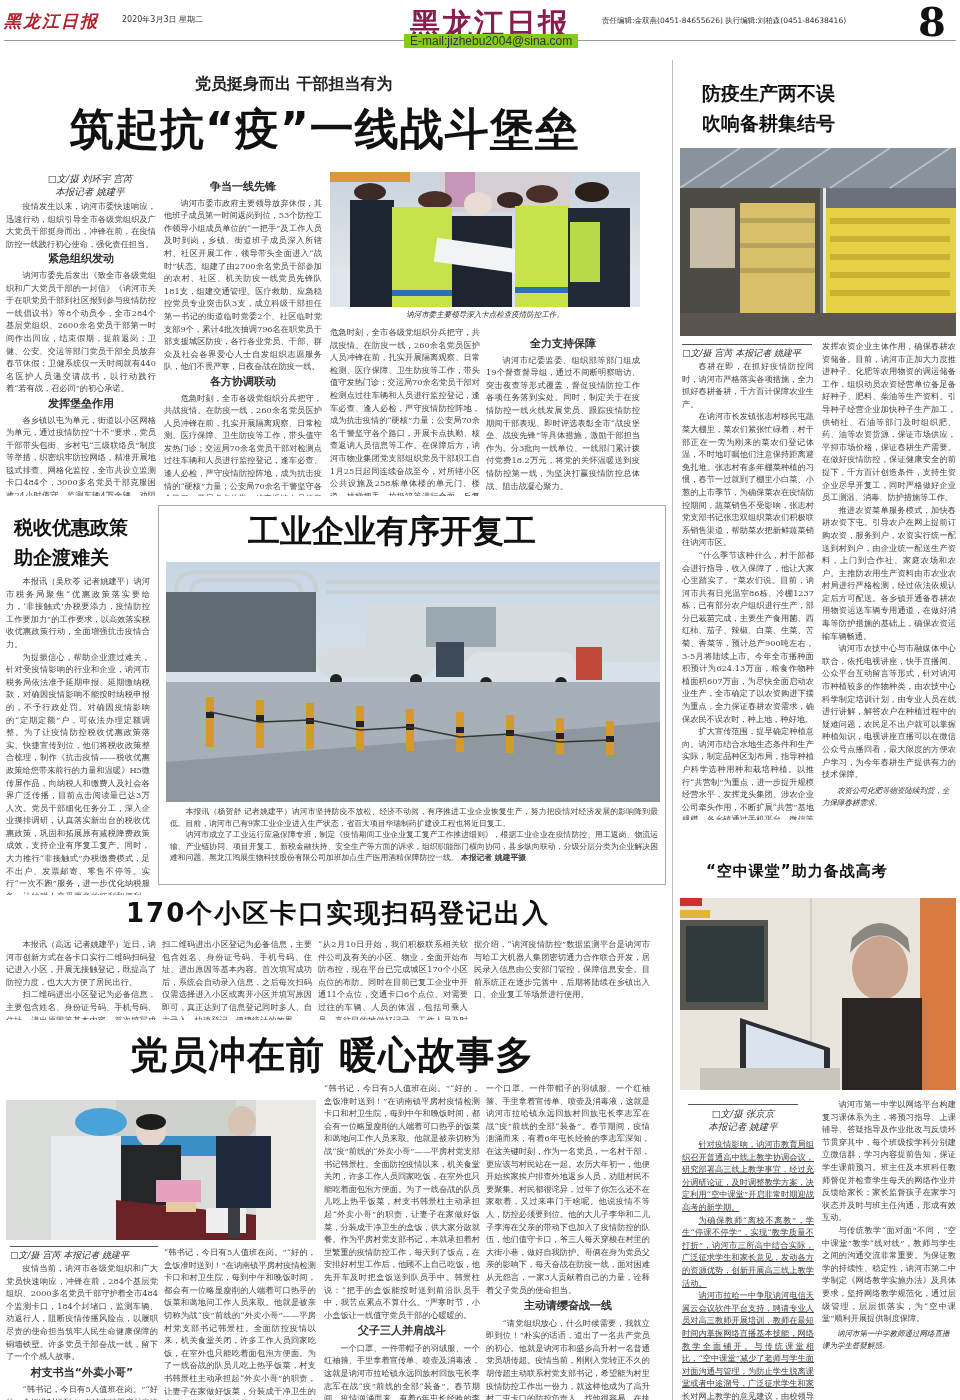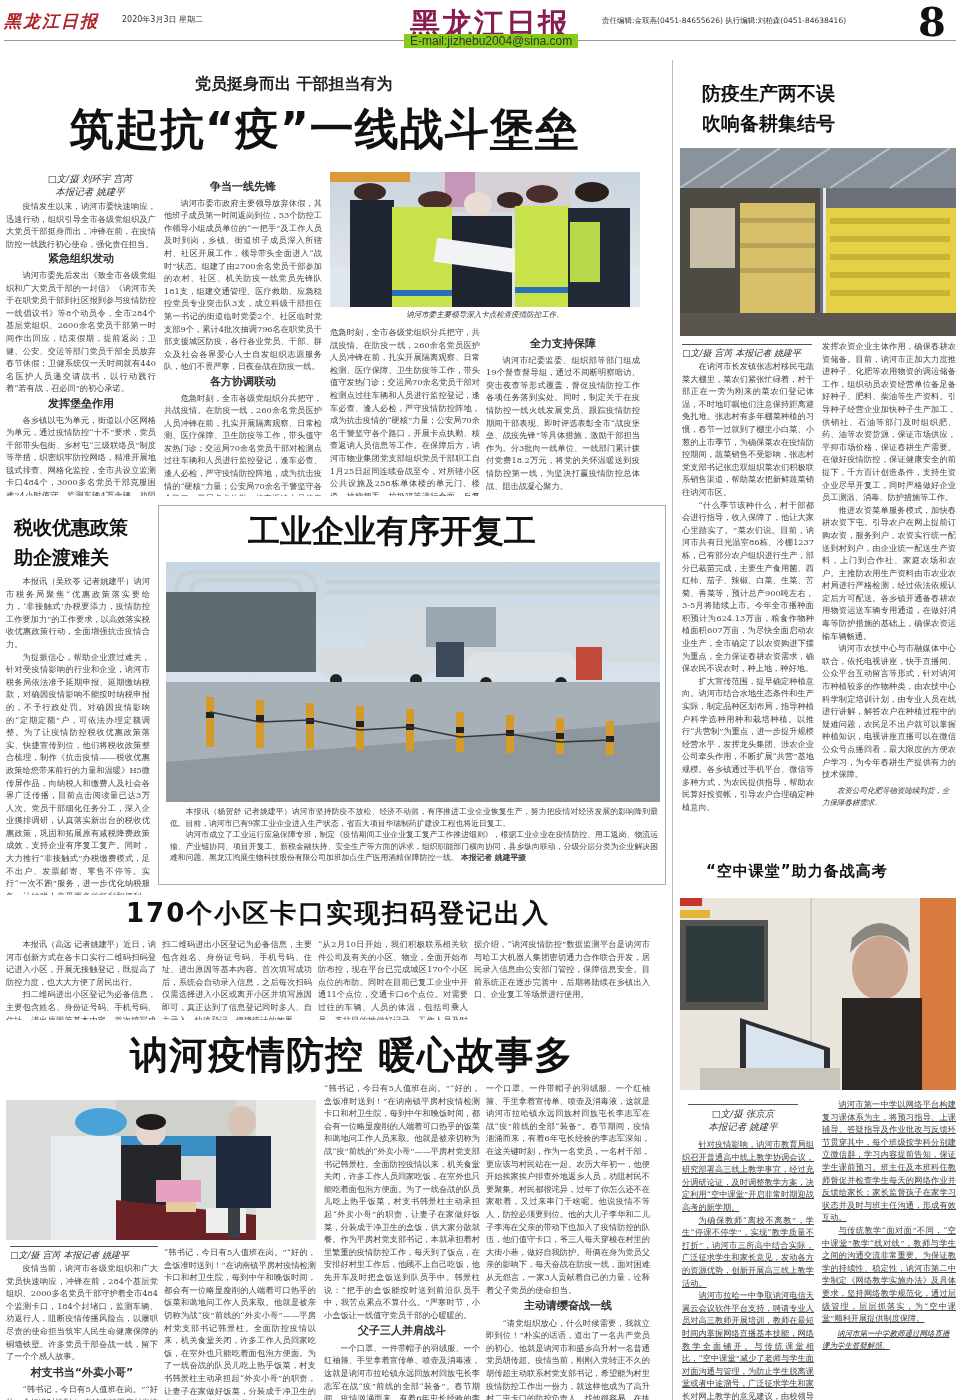--- a/index.html
+++ b/index.html
@@ -142,20 +142,21 @@
     <rect x="60" y="70" width="75" height="5" fill="#b8a35a"></rect>
     <rect x="60" y="95" width="75" height="5" fill="#b8a35a"></rect>
     <rect x="60" y="120" width="75" height="5" fill="#b8a35a"></rect>
     <rect x="0" y="165" width="276" height="23" fill="#5a564f"></rect>
   </svg>
 </div>
 
 <div class="abs" style="left:682px; top:344px; width:130px; font-size:9px; color:#333; font-style:italic; border-top:1px solid #555; padding-top:2px;">□文/摄  宫芮  本报记者  姚建平</div>
 
 <div class="abs col" style="left:682px; top:360px; width:132px; height:460px;">
+  <p>春耕在即，在抓好疫情防控同时，讷河市严格落实各项措施，全力抓好春耕备耕，千方百计保障农业生产。</p>
   <p>在讷河市长发镇张志村移民屯蔬菜大棚里，菜农们紧张忙碌着，村干部正在一旁为刚来的菜农们登记体温，不时地叮嘱他们注意保持距离避免扎堆。张志村有多年棚菜种植的习惯，春节一过就到了棚里小白菜、小葱的上市季节，为确保菜农在疫情防控期间，蔬菜销售不受影响，张志村党支部书记张忠双组织菜农们积极联系销售渠道，帮助菜农把新鲜蔬菜销往讷河市区。</p>
   <p>“什么季节该种什么，村干部都会进行指导，收入保障了，他让大家心里踏实了。”菜农们说。目前，讷河市共有日光温室86栋、冷棚1237栋，已有部分农户组织进行生产，部分已栽苗完成，主要生产食用菌、西红柿、茄子、辣椒、白菜、生菜、苦菊、香菜等，预计总产900吨左右，3-5月将陆续上市。今年全市播种面积预计为624.13万亩，粮食作物种植面积607万亩，为尽快全面启动农业生产，全市确定了以农资购进下摆为重点，全力保证春耕农资需求，确保农民不误农时，种上地，种好地。</p>
   <p>扩大宣传范围，提早确定种植意向。讷河市结合水地生态条件和生产实际，制定品种区划布局，指导种植户科学选种用种和栽培种植。以推行“共营制”为重点，进一步提升规模经营水平，发挥龙头集团、涉农企业公司牵头作用，不断扩展“共营”基地规模。各乡镇通过手机平台、微信等多种方式，为农民提供指导，帮助农民算好投资帐，引导农户合理确定种植意向。</p>
 </div>
 <div class="abs col" style="left:822px; top:340px; width:134px; height:480px;">
   <p style="text-indent:0;">发挥农资企业主体作用，确保春耕农资储备。目前，讷河市正加大力度推进种子、化肥等农用物资的调运储备工作，组织动员农资经营单位备足备好种子、肥料、柴油等生产资料。引导种子经营企业加快种子生产加工，供销社、石油等部门及时组织肥、药、油等农资货源，保证市场供应，平抑市场价格，保证春耕生产需要。在做好疫情防控，保证健康安全的前提下，千方百计创造条件，支持生资企业尽早开复工，同时严格做好企业员工测温、消毒、防护措施等工作。</p>
   <p>推进农资菜单服务模式，加快春耕农资下屯。引导农户在网上提前订购农资，服务到户，农资实行统一配送到村到户，由企业统一配送生产资料，上门到合作社、家庭农场和农户。主推防农用生产资料由市农业农村局进行严格检测，经过依法依规认定后方可配送。各乡镇开通备春耕农用物资运送车辆专用通道，在做好消毒等防护措施的基础上，确保农资运输车辆畅通。</p>
   <p>讷河市农技中心与市融媒体中心联合，依托电视讲座，快手直播间、公众平台互动留言等形式，针对讷河市种植较多的作物种类，由农技中心科学制定培训计划，由专业人员在线进行讲解，解答农户在种植过程中的疑难问题，农民足不出户就可以掌握种植知识，电视讲座直播可以在微信公众号点播回看，最大限度的方便农户学习，为今年春耕生产提供有力的技术保障。</p>
   <p class="caption" style="text-align:left; text-indent:2em; margin-top:4px;">农资公司化肥等物资陆续到货，全力保障春耕需求。</p>
 </div>
@@ -260,21 +261,21 @@
 <div class="abs" style="left:688px; top:1104px; width:110px;">
   <div class="byline" style="border-top:1px solid #555;">□文/摄  张京京</div>
   <div class="byline" style="border-top:none;padding-top:0;">本报记者  姚建平</div>
 </div>
 
 <div class="abs col" style="left:682px; top:1138px; width:132px; height:262px;text-decoration:underline;">
   <p>针对疫情影响，讷河市教育局组织召开普通高中线上教学协调会议，研究部署高三线上教学事宜，经过充分调研论证，及时调整教学方案，决定利用“空中课堂”开启非常时期迎战高考的新学期。</p>
   <p>为确保教师“离校不离教”，学生“停课不停学”，实现“教学质量不打折”，讷河市三所高中结合实际，广泛征求学生和家长意见，发动各方的资源优势，创新开展高三线上教学活动。</p>
   <p>讷河市拉哈一中争取讷河电信天翼云会议软件平台支持，聘请专业人员对高三教师开展培训，教师在最短时间内掌握网络直播基本技能，网络教学全面铺开。与传统课堂相比，“空中课堂”减少了老师与学生面对面沟通与管理，为防止学生脱离课堂或者中途溜号，广泛征求学生和家长对网上教学的意见建议，由校领导和相关科室人员组成的“助学监督组”也同步“上线”，实时查看在线上课人数和教师上课状况，课后及时将问题反馈并提出解决方案，进一步畅通教师、家长的沟通渠道，确保学习效果和质量。</p>
 </div>
-<div class="abs col" style="left:822px; top:1098px; width:134px; height:302px;text-decoration:underline;">
+<div class="abs col" style="left:822px; top:1098px; width:134px; height:302px;">
   <p>讷河市第一中学以网络平台构建复习课体系为主，将预习指导、上课辅导、答疑指导及作业批改与反馈环节贯穿其中，每个班级按学科分别建立微信群，学习内容提前告知，保证学生课前预习。班主任及本班科任教师督促并检查学生每天的网络作业并反馈给家长；家长监督孩子在家学习状态并及时与班主任沟通，形成有效互动。</p>
   <p>与传统教学“面对面”不同，“空中课堂”教学“线对线”，教师与学生之间的沟通交流非常重要。为保证教学的持续性、稳定性，讷河市第二中学制定《网络教学实施办法》及具体要求，坚持网络教学规范化，通过层级管理，层层抓落实，为“空中课堂”顺利开展提供制度保障。</p>
   <p class="caption" style="text-align:left; text-indent:2em; margin-top:3px;">讷河市第一中学教师通过网络直播课为学生答疑解惑。</p>
 </div>
 
 <div class="abs hl-lg" style="left:126px; top:896px; font-size:26px; letter-spacing:2px;">170个小区卡口实现扫码登记出入</div>
 
 <div class="abs col" style="left:6px; top:938px; width:150px; height:82px;">
   <p>本报讯（高远  记者姚建平）近日，讷河市创新方式在各卡口实行二维码扫码登记进入小区，开展无接触登记，既提高了防控力度，也大大方便了居民出行。</p>
   <p>扫二维码进出小区登记为必备信息，主要包含姓名、身份证号码、手机号码、住址、进出原因等基本内容。首次填写成功后，系统会自动录入信息，之后每次扫码仅需选择进入小区或离开小区并填写原因即可，真正达到了信息登记同时多人、自主录入、快速登记、便捷统计的效果。</p>
@@ -282,21 +283,21 @@
 <div class="abs col" style="left:162px; top:938px; width:150px; height:82px;">
   <p style="text-indent:0;">扫二维码进出小区登记为必备信息，主要包含姓名、身份证号码、手机号码、住址、进出原因等基本内容。首次填写成功后，系统会自动录入信息，之后每次扫码仅需选择进入小区或离开小区并填写原因即可，真正达到了信息登记同时多人、自主录入、快速登记、便捷统计的效果。</p>
 </div>
 <div class="abs col" style="left:318px; top:938px; width:150px; height:82px;">
   <p style="text-indent:0;">“从2月10日开始，我们积极联系相关软件公司及有关的小区、物业，全面开始布防布控，现在平台已完成城区170个小区点位的布防。同时在目前已复工企业中开通11个点位，交通卡口6个点位。对需要过往的车辆、人员的体温，包括司乘人员、来往目的地做好记录，工作人员及时把信息传送到卫生防疫指挥部门，对突发状况及时做好处理。”讷河市电子大数据中心主任胡玉介绍说。</p>
 </div>
 <div class="abs col" style="left:474px; top:938px; width:176px; height:82px;">
   <p style="text-indent:0;">据介绍，“讷河疫情防控”数据监测平台是讷河市与哈工大机器人集团密切通力合作联合开发，居民录入信息由公安部门管控，保障信息安全。目前系统正在逐步完善中，后期将陆续在乡镇出入口、企业复工等场景进行使用。</p>
 </div>
 
-<div class="abs hl-xl" style="left:130px; top:1030px; font-size:38px;">讷河疫情防控  暖心故事多</div>
+<div class="abs hl-xl" style="left:130px; top:1030px; font-size:38px;">党员冲在前  暖心故事多</div>
 
 <div class="abs photo" style="left:6px; top:1100px; width:310px; height:140px;">
   <svg width="310" height="140" viewBox="0 0 310 140">
     <rect width="310" height="140" fill="#d9dcd8"></rect>
     <rect x="110" y="0" width="120" height="36" fill="#cfd2cc"></rect>
     <rect x="110" y="36" width="120" height="20" fill="#3a8fc4"></rect>
     <rect x="250" y="0" width="60" height="140" fill="#ebeae4"></rect>
 
     <ellipse cx="95" cy="22" rx="26" ry="14" fill="#4aa3d8"></ellipse>
     <rect x="45" y="36" width="70" height="104" fill="#e8ecef"></rect>

